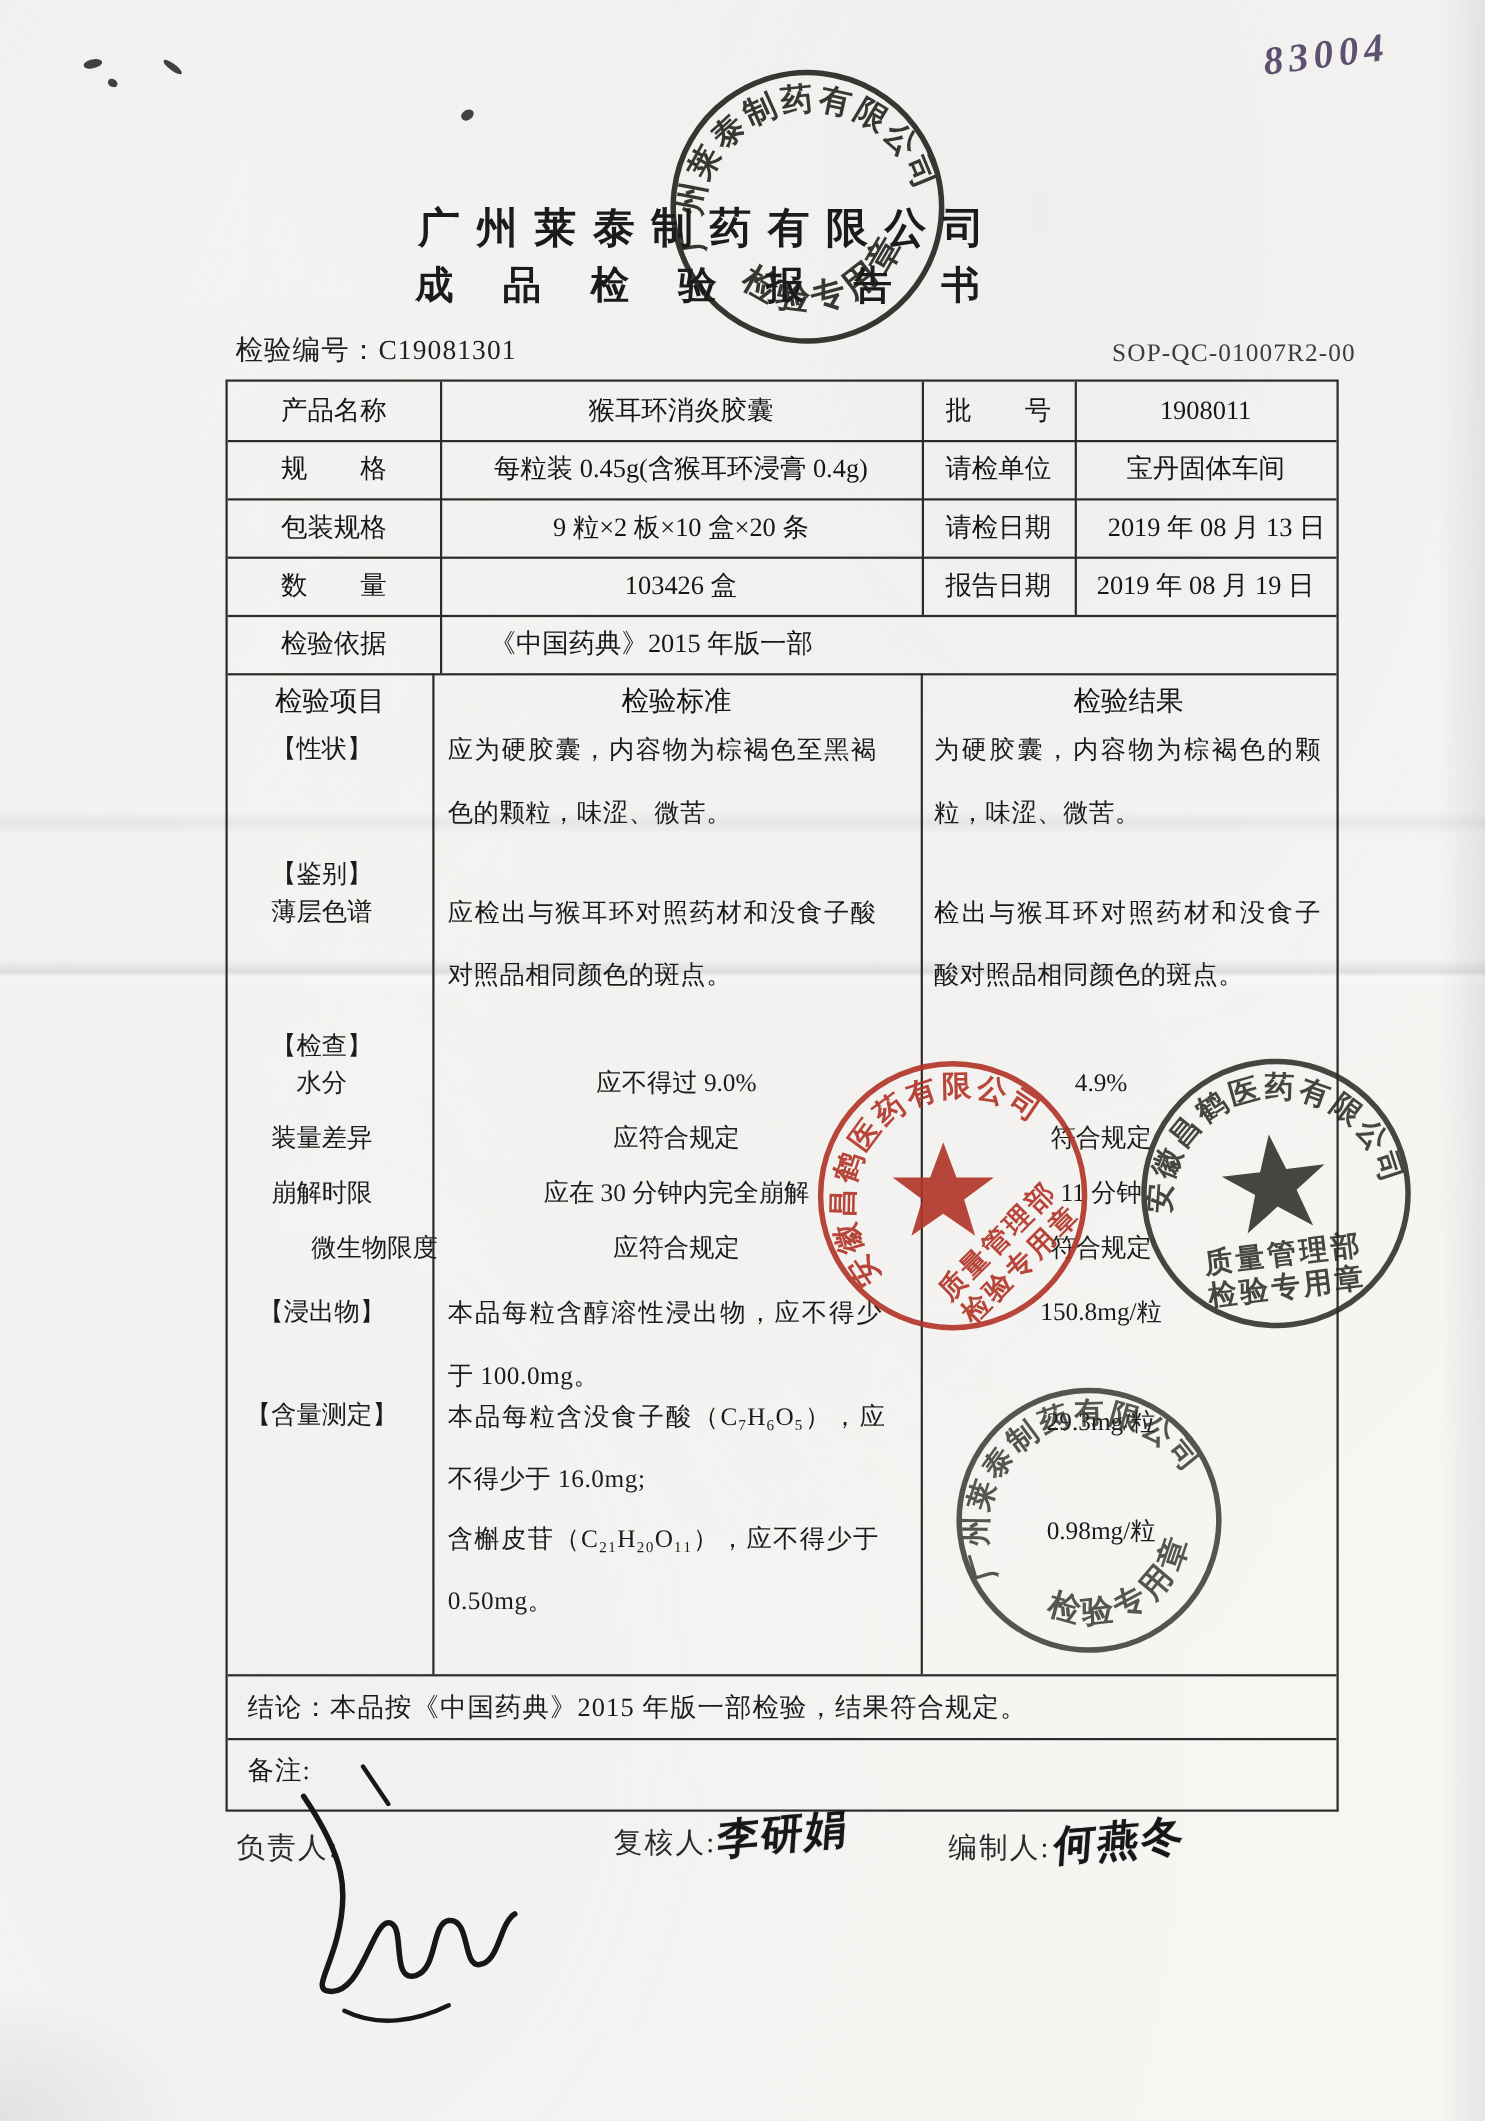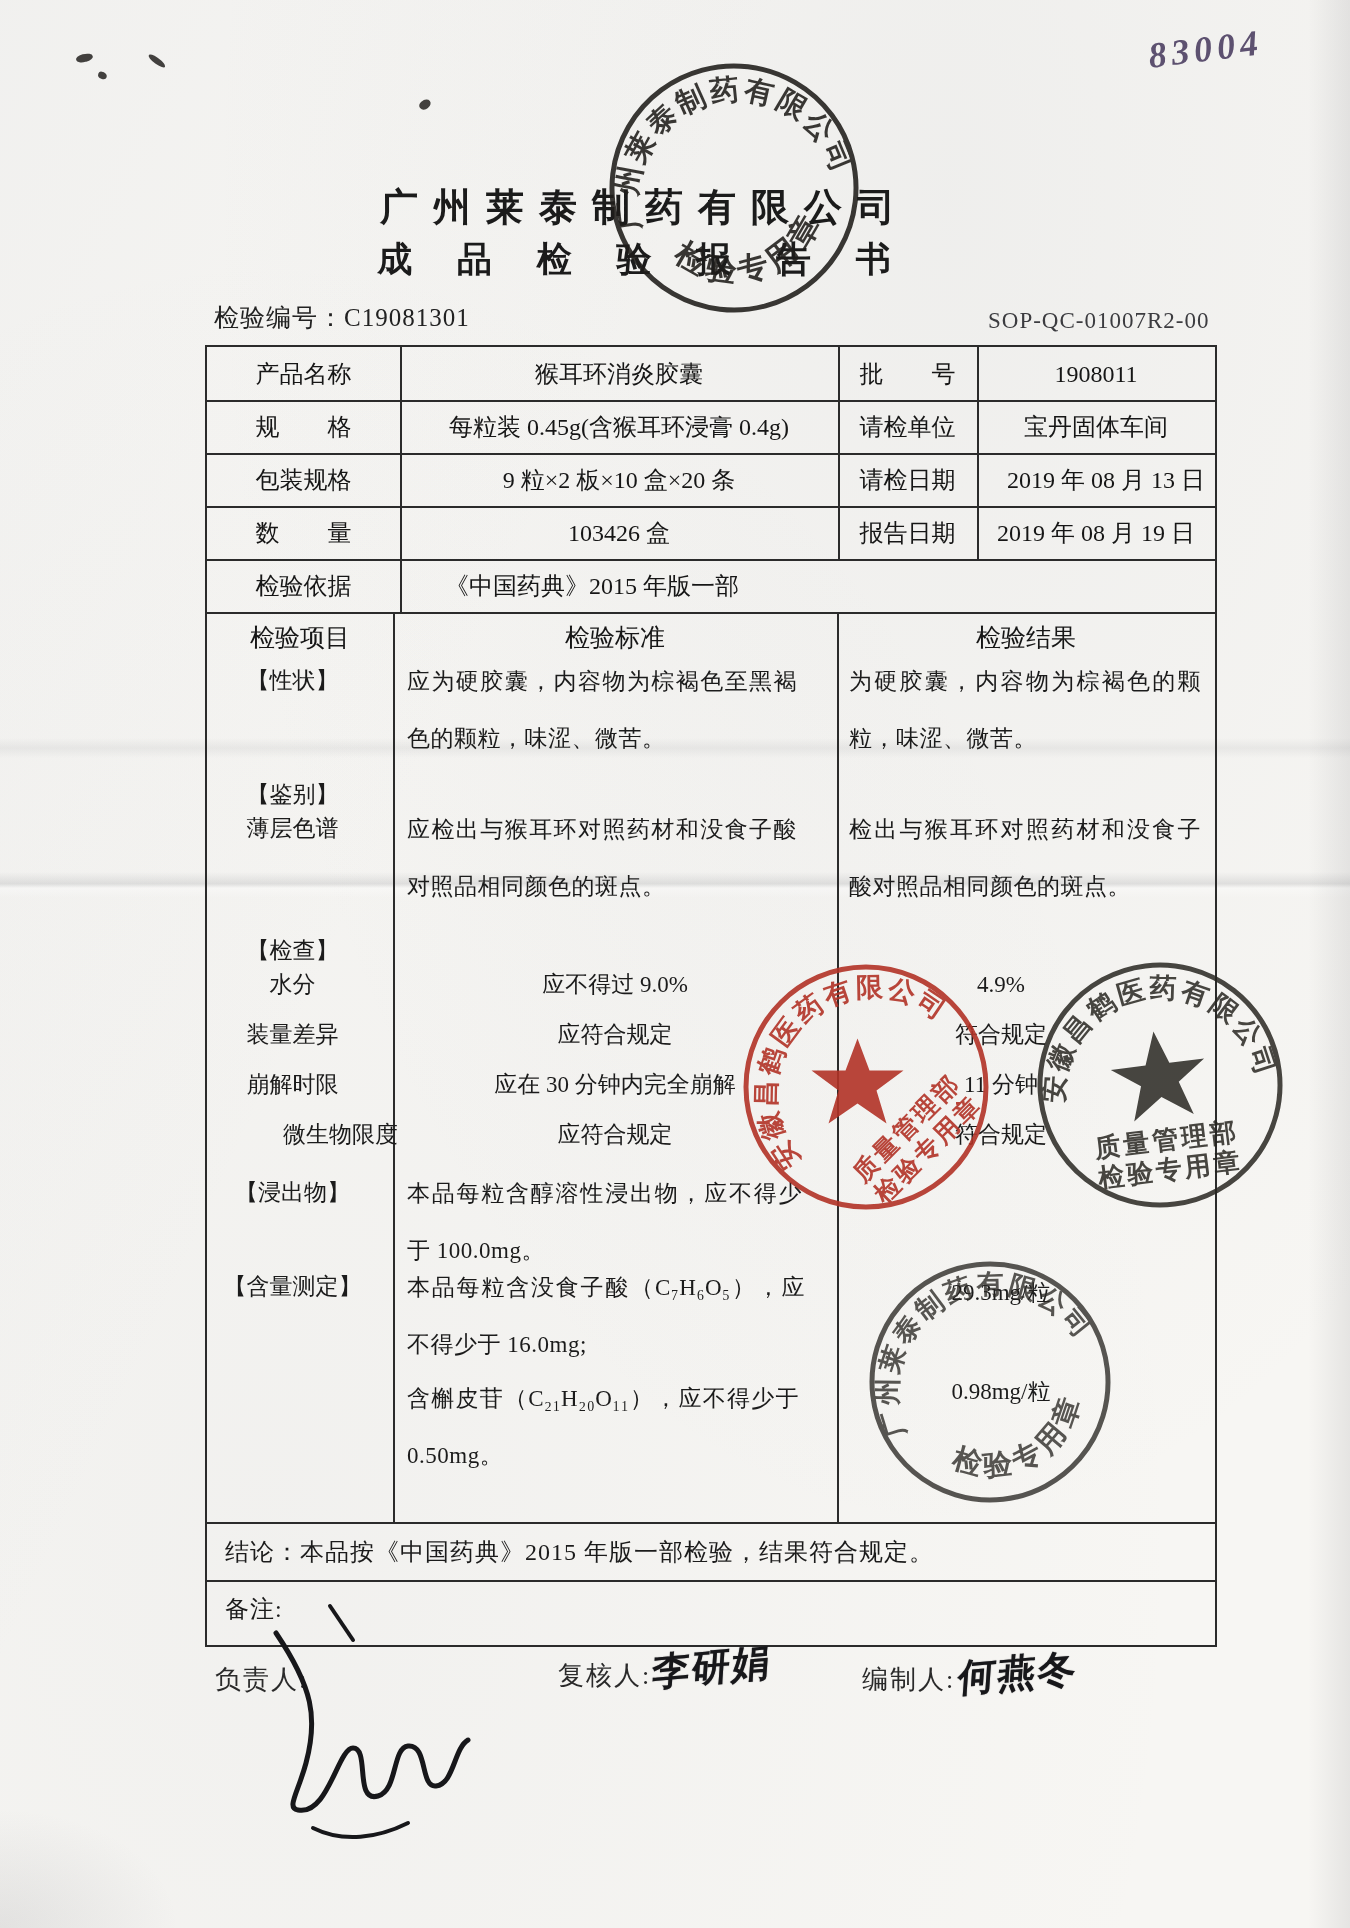--- a/index.html
+++ b/index.html
@@ -25,21 +25,21 @@
 
   .handnum{position:absolute;top:28px;left:1148px;font-size:36px;font-style:italic;font-weight:600;
     color:#5d5170;letter-spacing:5px;transform:rotate(-7deg);}
 
   .title1{position:absolute;top:182px;left:0;width:100%;text-align:center;font-size:38px;font-weight:bold;
     letter-spacing:15px;transform:translateX(-30px);}
   .title2{position:absolute;top:236px;left:0;width:100%;text-align:center;font-size:35px;font-weight:bold;
     letter-spacing:18px;transform:translateX(-32px);}
 
   .exam-no{position:absolute;top:301px;left:214px;font-size:25px;letter-spacing:1px;color:#222;}
-  .sop{position:absolute;top:308px;left:988px;font-size:23px;letter-spacing:1px;color:#3c3c40;}
+  .sop{position:absolute;top:308px;left:1011px;font-size:23px;letter-spacing:1px;color:#3c3c40;}
 
   
   .tbl{position:absolute;left:205px;top:345px;width:1008px;height:1298px;border:2px solid #2b2b2b;}
   .hline,.vline{position:absolute;background:#2b2b2b;}
   .hline{height:2px;}
   .vline{width:2px;}
 
   .cell{position:absolute;display:flex;align-items:center;font-size:24px;line-height:30px;color:#161616;}
   .cc{justify-content:center;text-align:center;}
   .item{position:absolute;width:171px;text-align:center;font-size:23px;line-height:30px;}
@@ -144,20 +144,21 @@
     <div class="para" style="left:200px;top:818px;width:395px;">本品每粒含醇溶性浸出物，应不得少于 100.0mg。</div>
     <div class="para" style="left:200px;top:912px;width:398px;">本品每粒含没食子酸（C₇H₆O₅），应不得少于 16.0mg;</div>
     <div class="para" style="left:200px;top:1023px;width:392px;">含槲皮苷（C₂₁H₂₀O₁₁），应不得少于 0.50mg。</div>
 
     <div class="para" style="left:642px;top:306px;width:352px;">为硬胶囊，内容物为棕褐色的颗粒，味涩、微苦。</div>
     <div class="para" style="left:642px;top:454px;width:352px;">检出与猴耳环对照药材和没食子酸对照品相同颜色的斑点。</div>
     <div class="res-c" style="top:623px;">4.9%</div>
     <div class="res-c" style="top:673px;">符合规定</div>
     <div class="res-c" style="top:723px;">11 分钟</div>
     <div class="res-c" style="top:773px;">符合规定</div>
+    <div class="res-c" style="top:831px;">150.8mg/粒</div>
     <div class="res-c" style="top:931px;">29.3mg/粒</div>
     <div class="res-c" style="top:1030px;">0.98mg/粒</div>
 
     <div class="concl" style="top:1189px;">结论：本品按《中国药典》2015 年版一部检验，结果符合规定。</div>
     <div class="concl" style="top:1246px;">备注:</div>
   </div>
 
   <div class="sig-label" style="left:215px;top:1662px;">负责人:</div>
   <div class="stamp" style="left:258px;top:1598px;">
     <svg width="230" height="250" viewBox="0 0 230 250">

